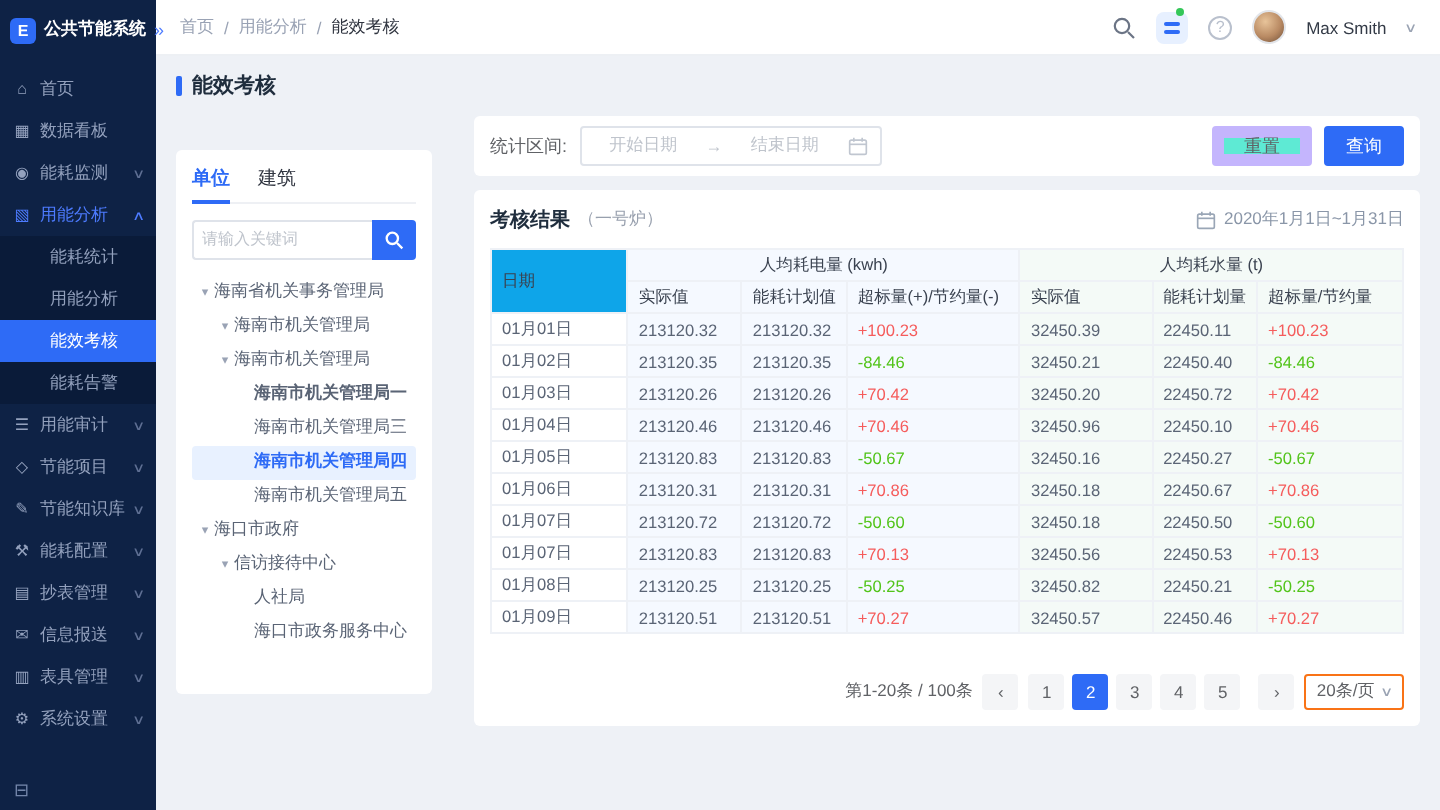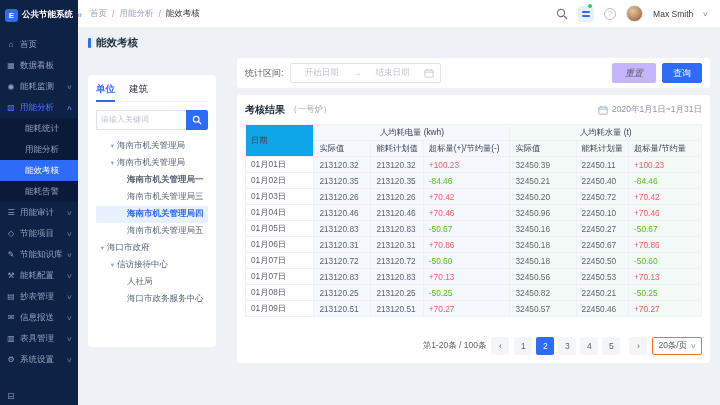--- a/index.html
+++ b/index.html
@@ -69,21 +69,21 @@
 
   
   .right-col{flex:1;display:flex;flex-direction:column;gap:7px;min-width:0;}
   .filter-card{background:#fff;border-radius:3px;height:30px;display:flex;align-items:center;padding:0 8px;gap:6px;}
   .filter-label{font-size:9px;color:#606266;}
   .range-input{width:151px;height:20px;border:1px solid #dfe3ea;border-radius:2px;display:flex;align-items:center;
     padding:0 6px;font-size:8.5px;color:#bfc4cc;gap:6px;cursor:pointer;}
   .range-input .ph{flex:1;text-align:center;}
   .btns{margin-left:auto;display:flex;gap:6px;}
   .btn{height:20px;padding:0 10px;font-size:9px;border-radius:2px;display:flex;align-items:center;cursor:pointer;}
-  .btn-default{background:#c4b5fd;border:3px solid #c4b5fd;color:#606266;font-style:italic;}
+  .btn-default{background:#5eead4;border:6px solid #c4b5fd;color:#606266;}
   .btn-primary{background:#2e6bf6;border:1px solid #2e6bf6;color:#fff;}
 
   .main-card{background:#fff;border-radius:3px;padding:8px;display:flex;flex-direction:column;height:268px;}
   .results-header{display:flex;align-items:center;margin-bottom:7px;}
   .results-title{font-size:10px;font-weight:bold;color:#1f2d3d;}
   .results-sub{font-size:8.5px;color:#98a0ae;margin-left:4px;}
   .results-date{margin-left:auto;font-size:8.5px;color:#8a96a8;display:flex;gap:4px;align-items:center;}
 
   table{width:100%;border-collapse:collapse;table-layout:fixed;}
   th,td{border:1px solid #eef1f6;height:16px;padding:0 5px;text-align:left;font-weight:normal;color:#5a6475;
@@ -230,20 +230,24 @@
         <div class="search-row">
           <input class="search-input" placeholder="请输入关键词" style="">
           <button class="search-btn">
             <svg width="10" height="10" viewBox="0 0 12 12">
                 <circle cx="5" cy="5" r="3.4" fill="none" stroke="#fff" stroke-width="1.4"></circle>
                 <line x1="7.8" y1="7.8" x2="11" y2="11" stroke="#fff" stroke-width="1.4"></line>
               </svg>
           </button>
         </div>
         <div class="tree" id="tree">
+            <div class="tree-row" style="padding-left: 2px;">
+    <span class="tree-arrow">▾</span>
+    <span class="tree-label">海南省机关事务管理局</span>
+  </div>
             <div class="tree-row" style="padding-left: 12px;">
     <span class="tree-arrow">▾</span>
     <span class="tree-label">海南市机关管理局</span>
   </div>
             <div class="tree-row" style="padding-left: 12px;">
     <span class="tree-arrow">▾</span>
     <span class="tree-label">海南市机关管理局</span>
   </div>
             <div class="tree-row" style="padding-left: 22px; font-weight: bold;">
     <span class="tree-arrow"></span>

